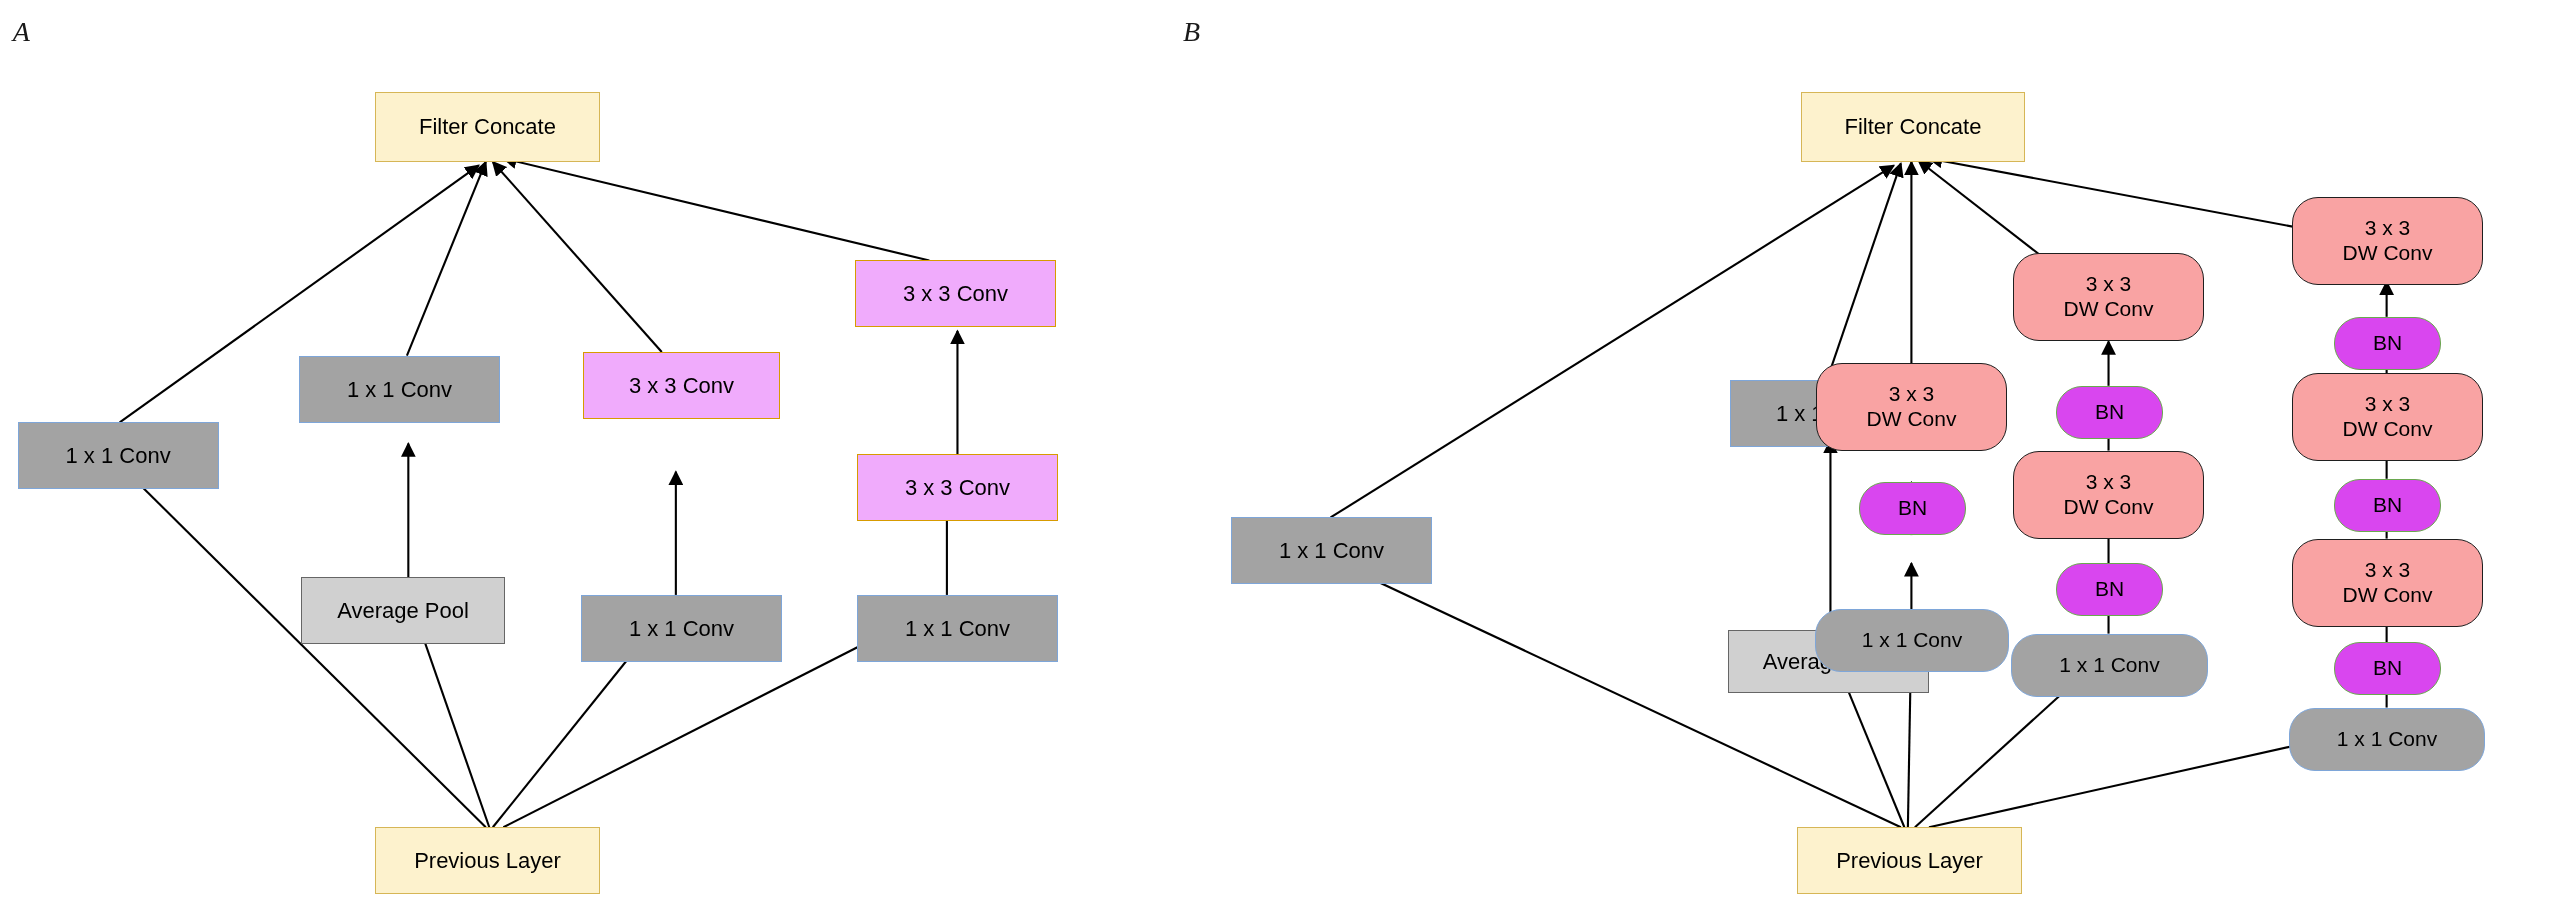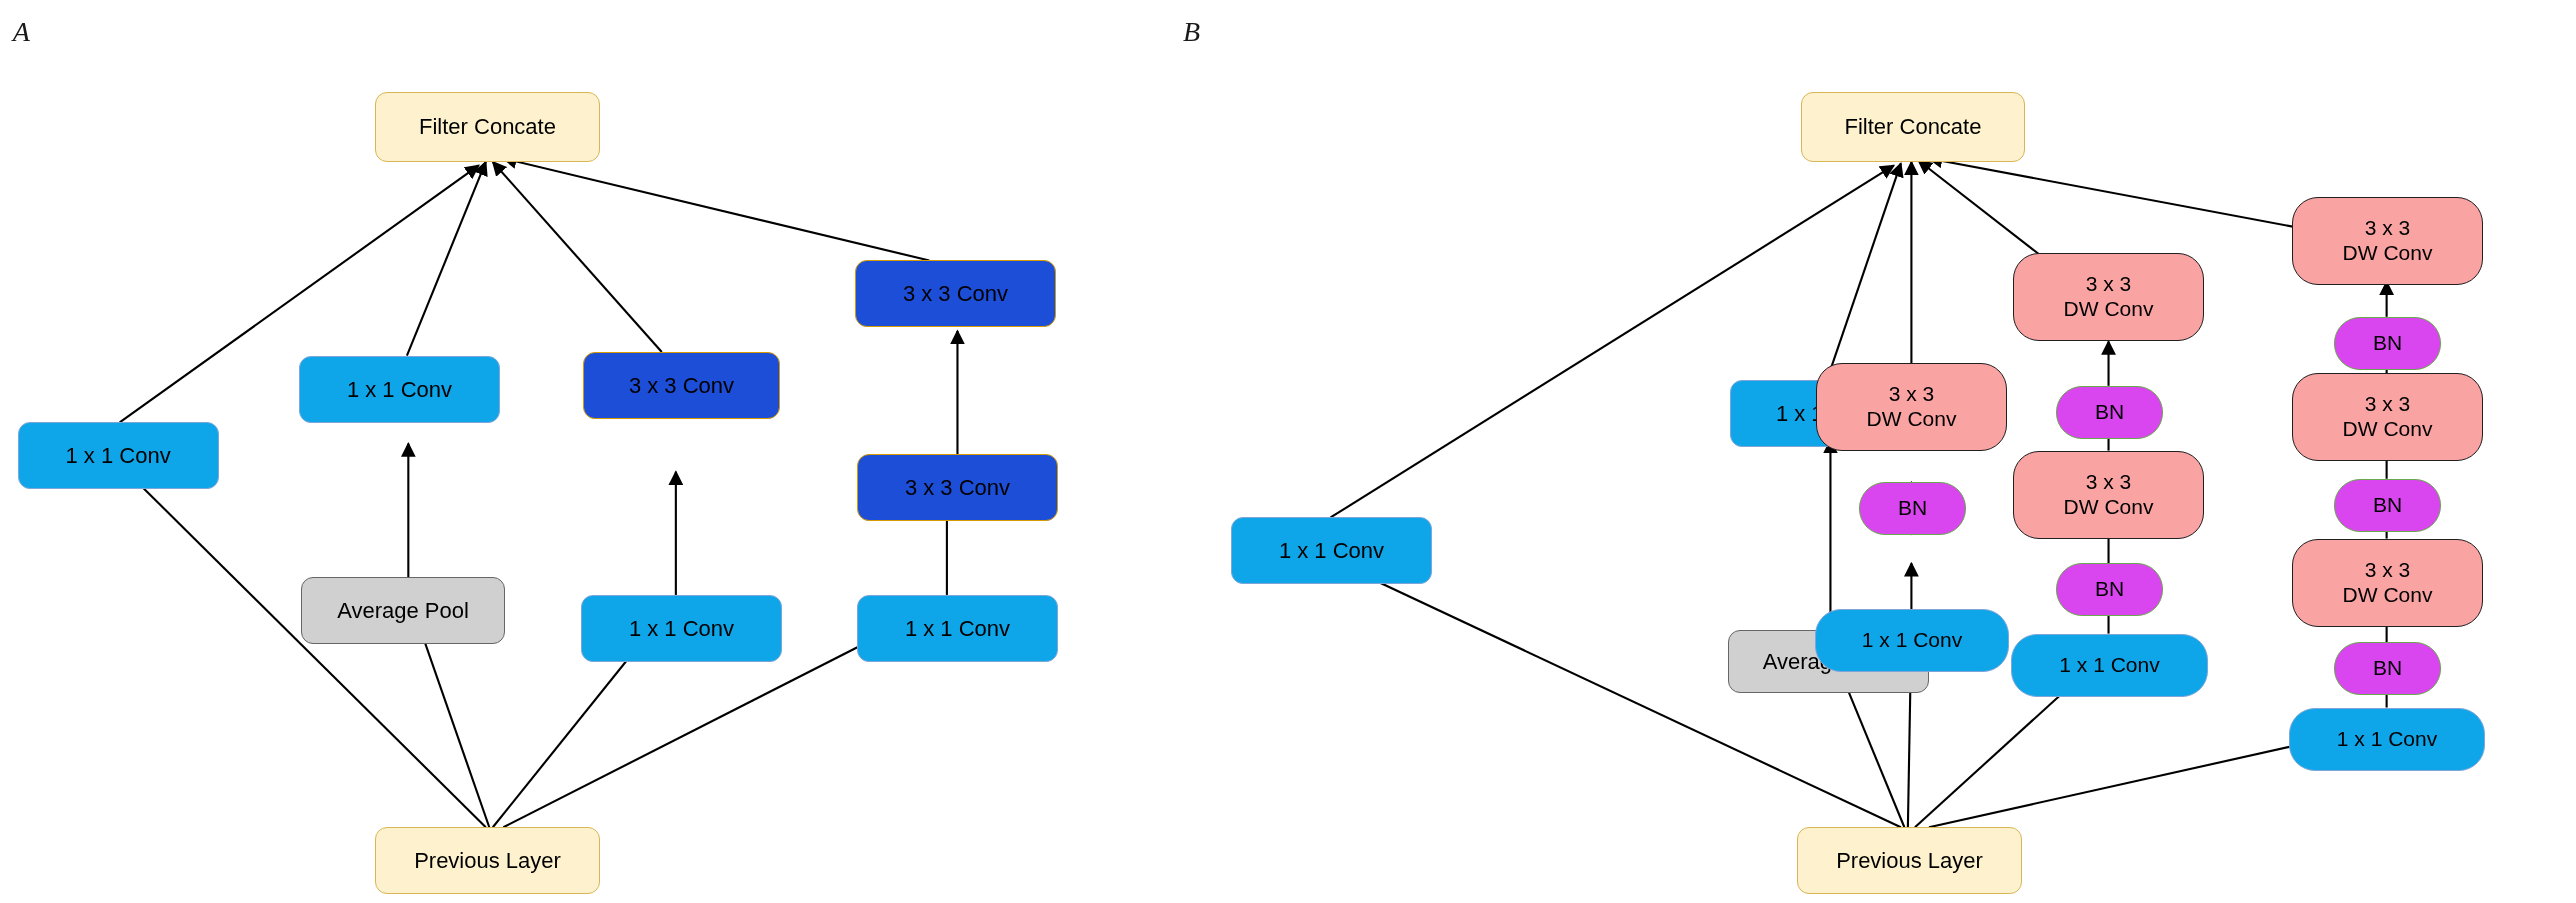--- a/index.html
+++ b/index.html
@@ -44,26 +44,26 @@
   .panel-label {
     position: absolute;
     font-family: "Liberation Serif", serif;
     font-style: italic;
     font-size: 28px;
     color: #1a1a1a;
     z-index: 3;
   }
   
   .n-yellow { background: #fdf2cd; border: 1.4px solid #d6b656; }
-  .n-blue   { background: #0ea5e9; border: 1.4px solid #7ea6d9; }
-  .n-orange { background: #1d4ed8; border: 1.4px solid #d79b00; }
+  .n-blue   { background: #a3a3a3; border: 1.4px solid #7ea6d9; }
+  .n-orange { background: #f0abfc; border: 1.4px solid #d79b00; }
   .n-gray   { background: #d0d0d0; border: 1.4px solid #666666; }
   .n-red    { background: #f9a3a3; border: 1.4px solid #1f1f1f; }
   .n-green  { background: #d946ef; border: 1.4px solid #6aa84f; }
-  .fs-big   { font-size: 22px; border-radius: 12px; }
+  .fs-big   { font-size: 22px; }
   .fs-mid   { font-size: 21px; border-radius: 26px; }
 </style>
 </head>
 <body>
 
 <div id="stage">
 
   <svg class="edges" viewBox="0 0 3659 1284">
     <defs>
       <marker id="arrow" viewBox="0 0 10 10" refX="9" refY="5" markerWidth="7" markerHeight="7" orient="auto-start-reverse">

